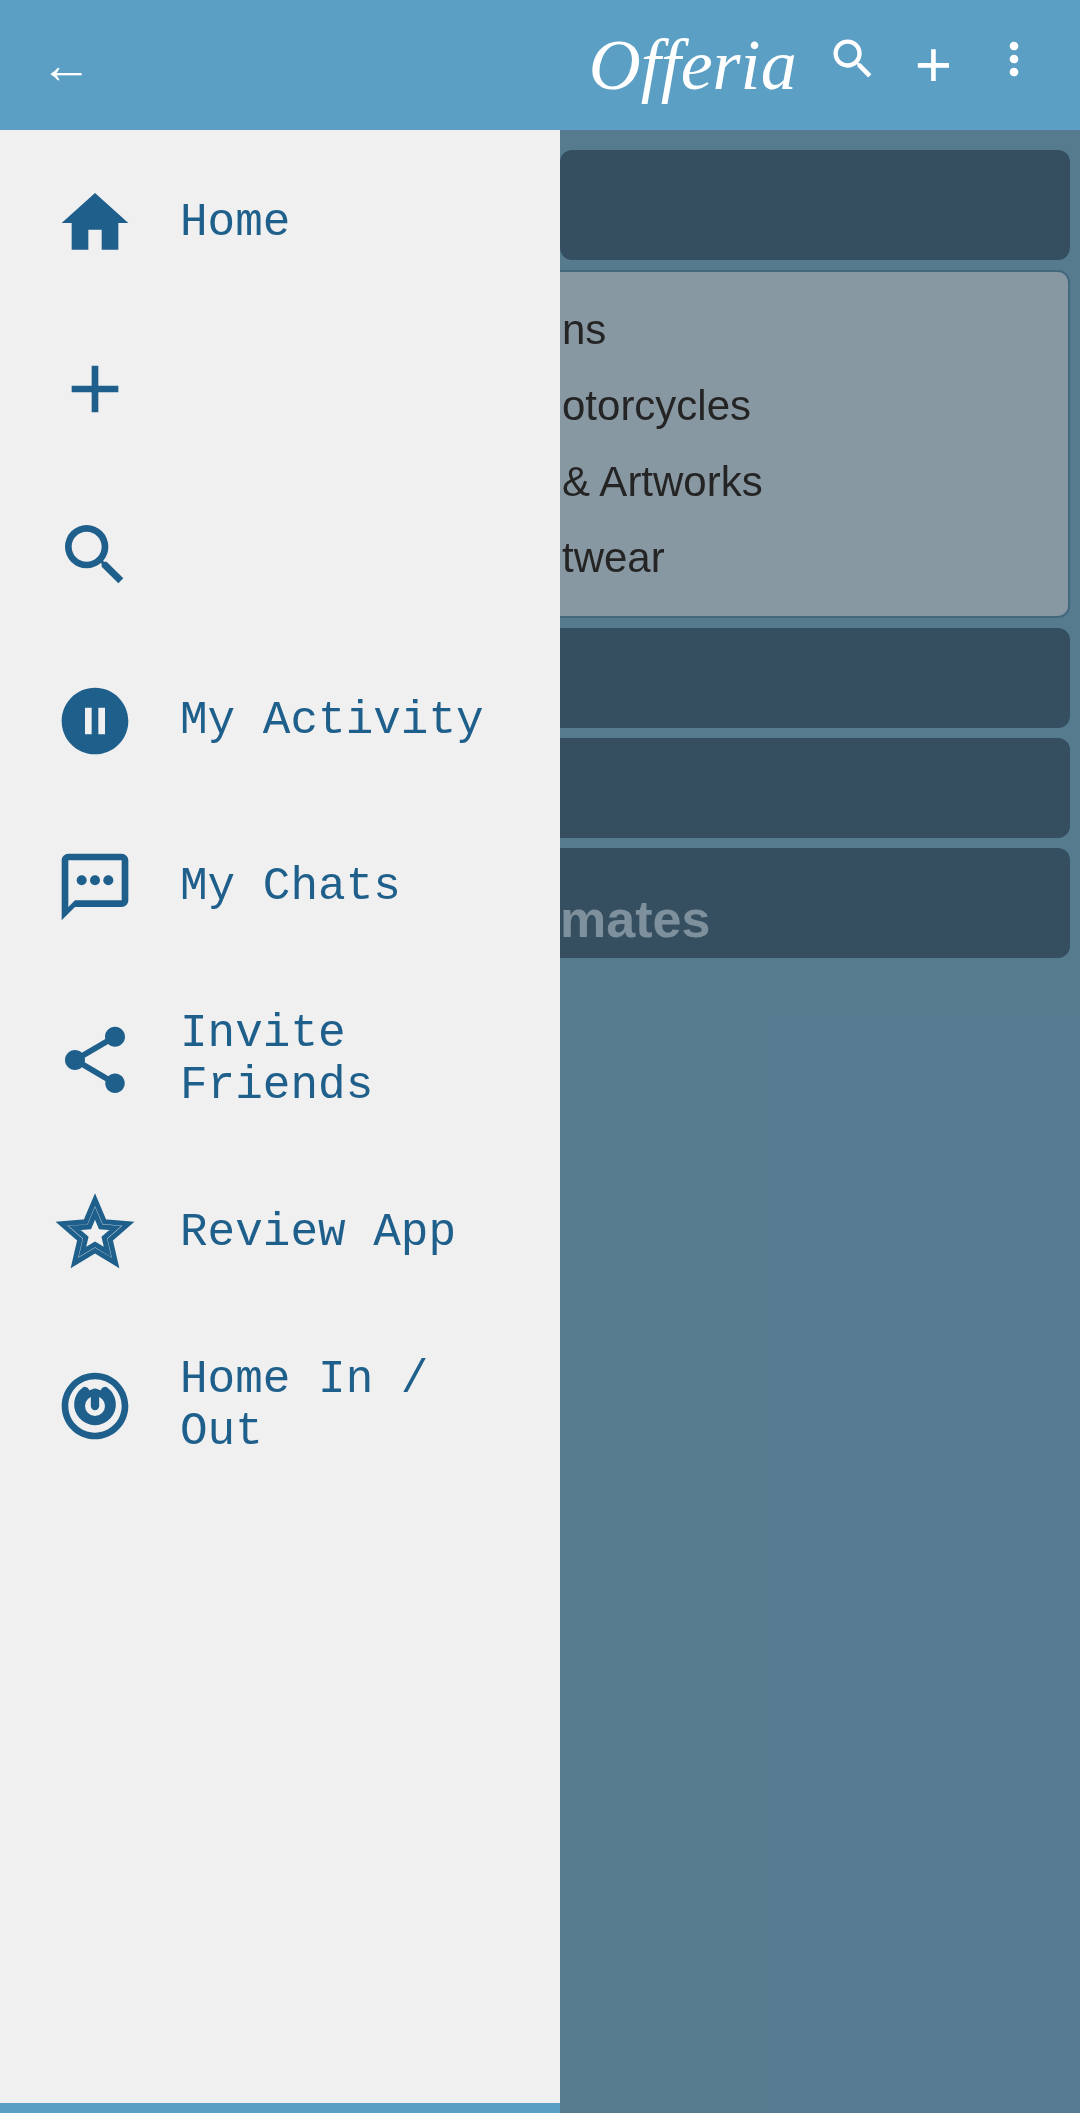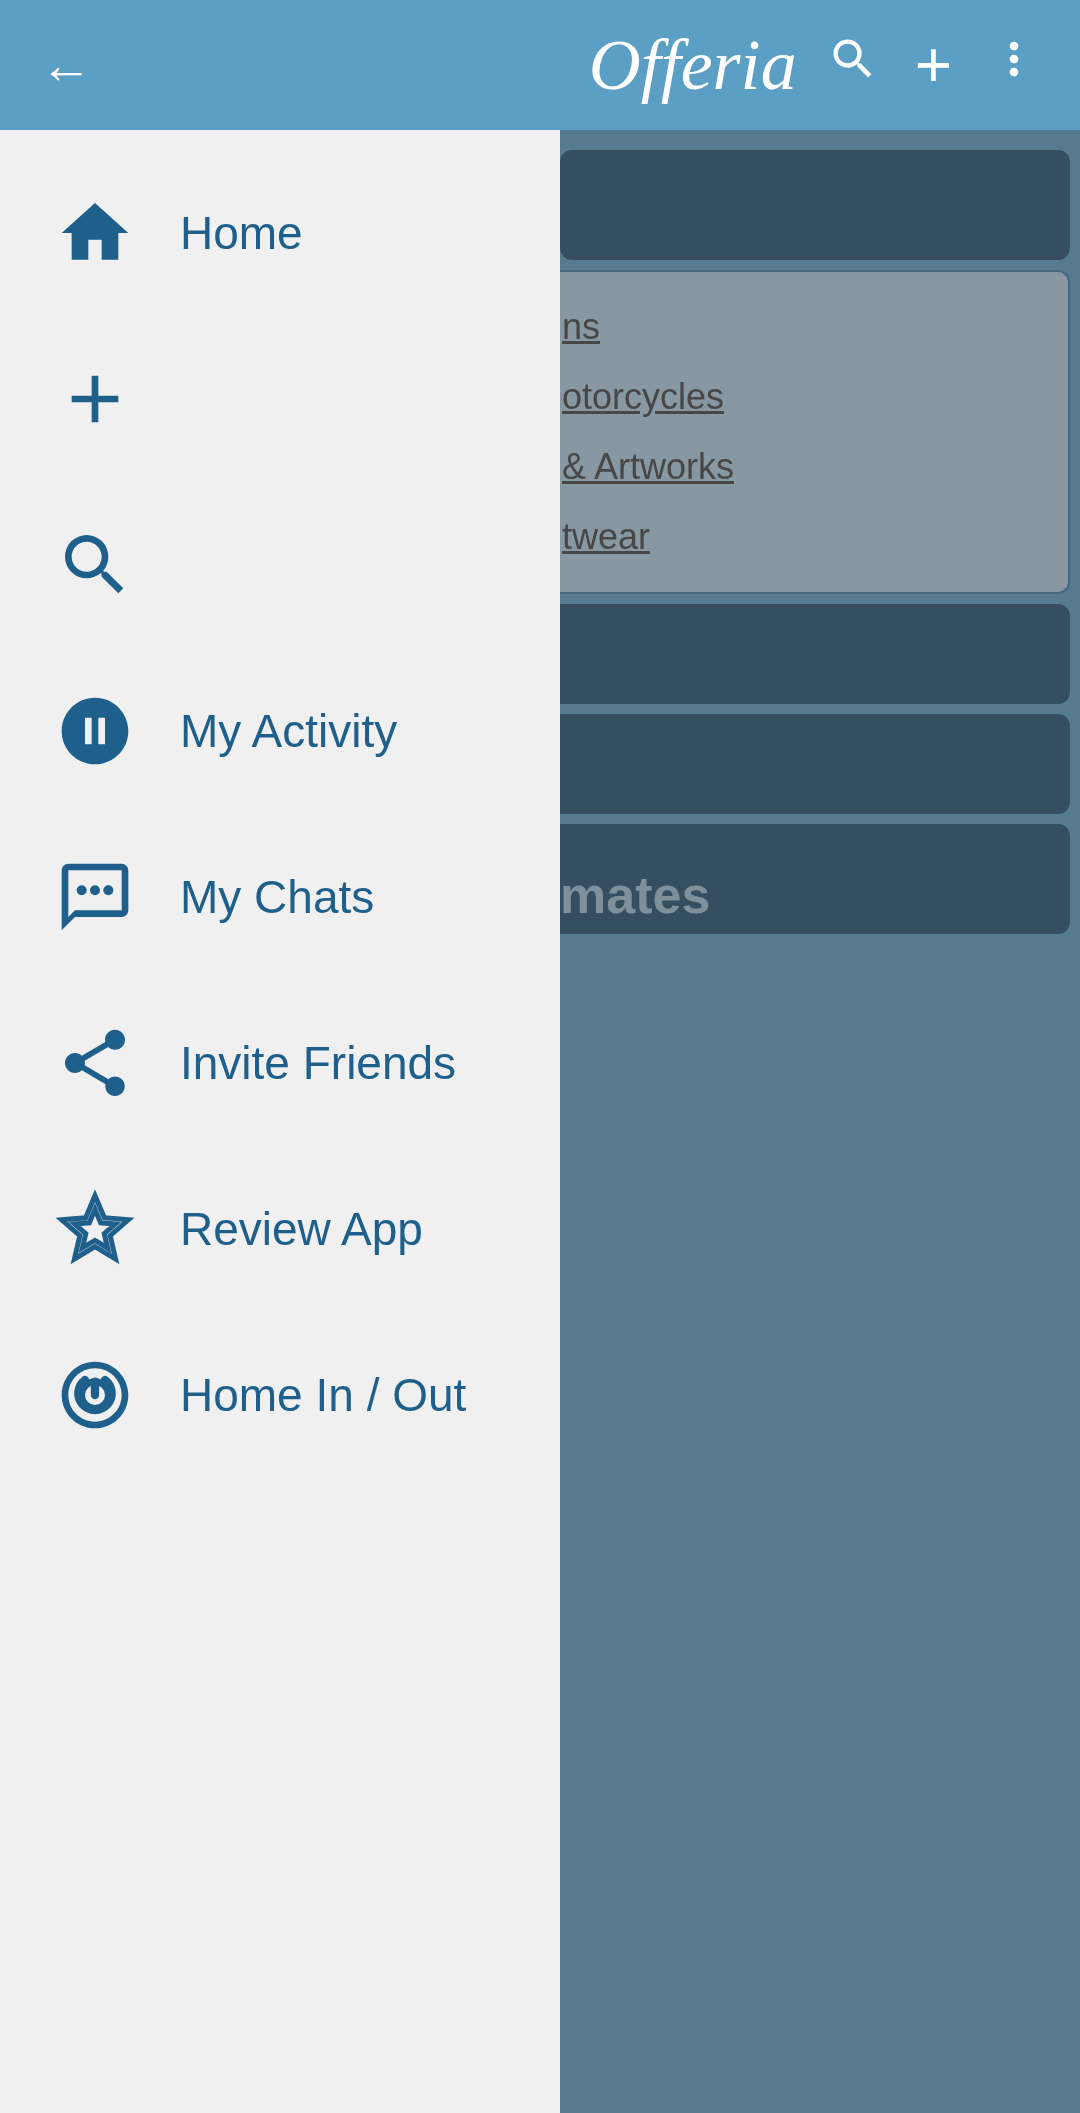--- a/index.html
+++ b/index.html
@@ -76,24 +76,23 @@
 
     .bg-card {
       background: rgba(200,220,235,0.85);
       margin: 10px 10px 10px 540px;
       padding: 20px;
       border-radius: 12px;
       border: 2px solid #3a7ca5;
     }
 
     .bg-card-text {
-      color: #404040;
-      font-size: 36px;
+      color: #000000;
+      font-size: 42px;
       padding: 14px 0;
-      text-decoration: underline;
     }
 
     .bg-panel-mid {
       background: #1f4f6e;
       margin: 10px 10px 10px 540px;
       height: 100px;
       border-radius: 12px;
     }
 
     .bg-panel-low {
@@ -116,27 +115,28 @@
     .bg-panel-bottom-text {
       color: rgba(180,210,230,0.9);
       font-size: 52px;
       font-weight: bold;
       margin-top: 31px;
     }
 
     
     .drawer {
       position: absolute;
-      top: 130px;
+      top: 120px;
       left: 0;
       width: 560px;
       height: calc(2113px - 130px);
       background: #f0f0f0;
       z-index: 5;
       padding: 20px 0;
+      font-family: Liberation Mono, monospace;
     }
 
     .menu-item {
       display: flex;
       align-items: center;
       padding: 38px 50px;
       cursor: pointer;
     }
 
     .menu-icon {

